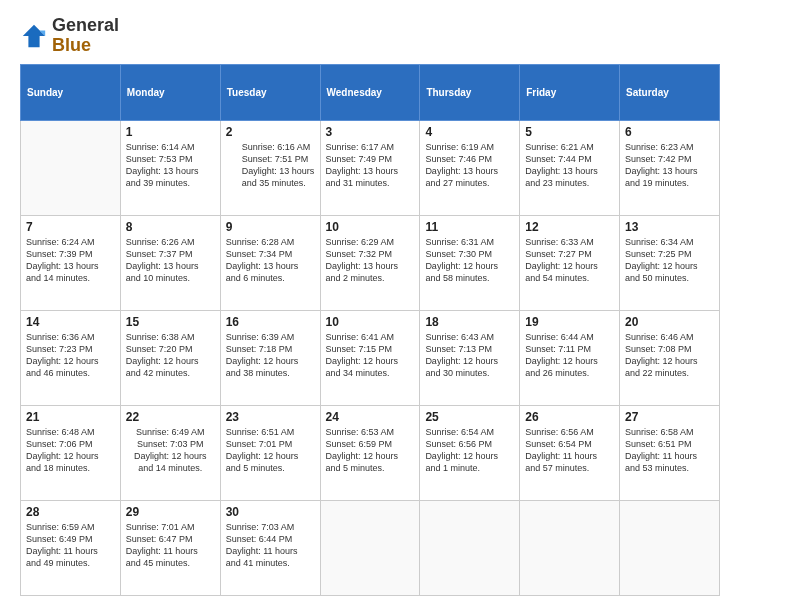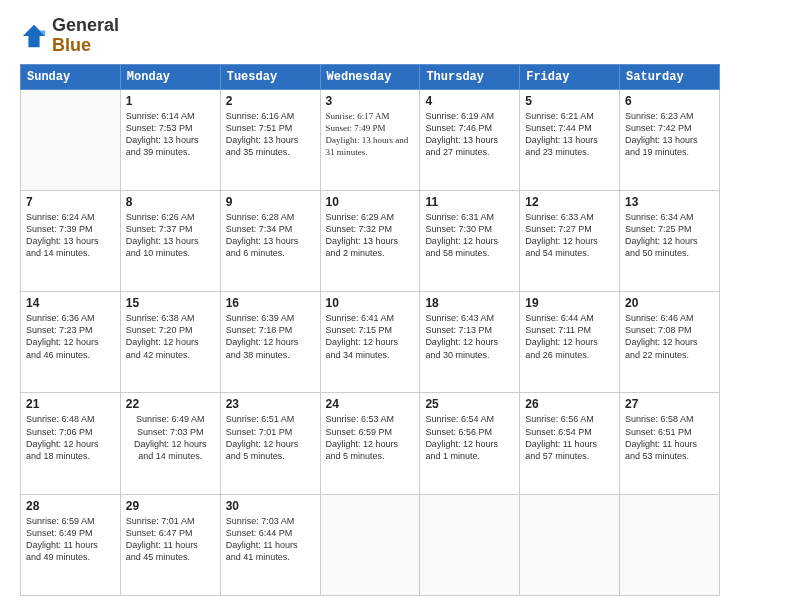--- a/index.html
+++ b/index.html
@@ -55,26 +55,25 @@
       color: #555;
     }
     .calendar-table {
       width: 100%;
       border-collapse: collapse;
       flex: 1;
     }
     .calendar-table th {
       background: #2c6ebf;
       color: #fff;
-      font-size: 12px;
+      font-size: 10px;
       font-weight: bold;
-      padding: 5px 6px;
+      padding: 22px 6px;
       text-align: left;
       border: 1px solid #5a8fd4;
-      font-family: Liberation Mono, monospace;
     }
     .calendar-table td {
       border: 1px solid #ccc;
       vertical-align: top;
       padding: 4px 5px;
       width: 14.28%;
       font-size: 9.5px;
       color: #333;
       height: 85px;
     }
@@ -130,27 +129,27 @@
     <tr>
           <td class="empty-cell"></td>
           <td>
             <div class="day-number">1</div>
             <div class="cell-text" style="white-space: pre-line;">Sunrise: 6:14 AM
 Sunset: 7:53 PM
 Daylight: 13 hours and 39 minutes.</div>
           </td>
           <td>
             <div class="day-number">2</div>
-            <div class="cell-text" style="white-space: pre-line;">Sunrise: 6:16 AM
+            <div class="cell-text" style="white-space: pre-line; margin-left: 16px;">Sunrise: 6:16 AM
 Sunset: 7:51 PM
 Daylight: 13 hours and 35 minutes.</div>
           </td>
           <td>
             <div class="day-number">3</div>
-            <div class="cell-text" style="white-space: pre-line; font-family: Liberation Serif, serif;">Sunrise: 6:17 AM
+            <div class="cell-text" style="white-space: pre-line;">Sunrise: 6:17 AM
 Sunset: 7:49 PM
 Daylight: 13 hours and 31 minutes.</div>
           </td>
           <td>
             <div class="day-number">4</div>
             <div class="cell-text" style="white-space: pre-line;">Sunrise: 6:19 AM
 Sunset: 7:46 PM
 Daylight: 13 hours and 27 minutes.</div>
           </td>
           <td>

